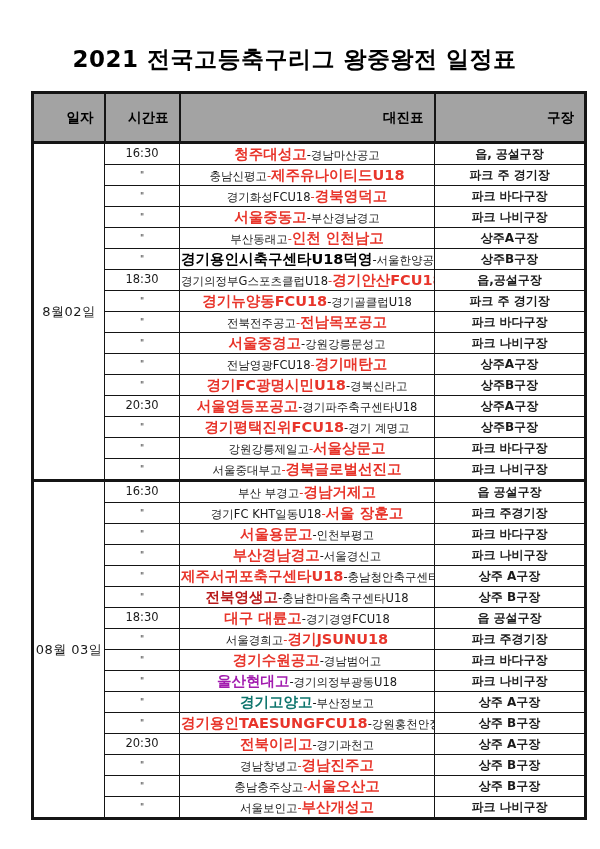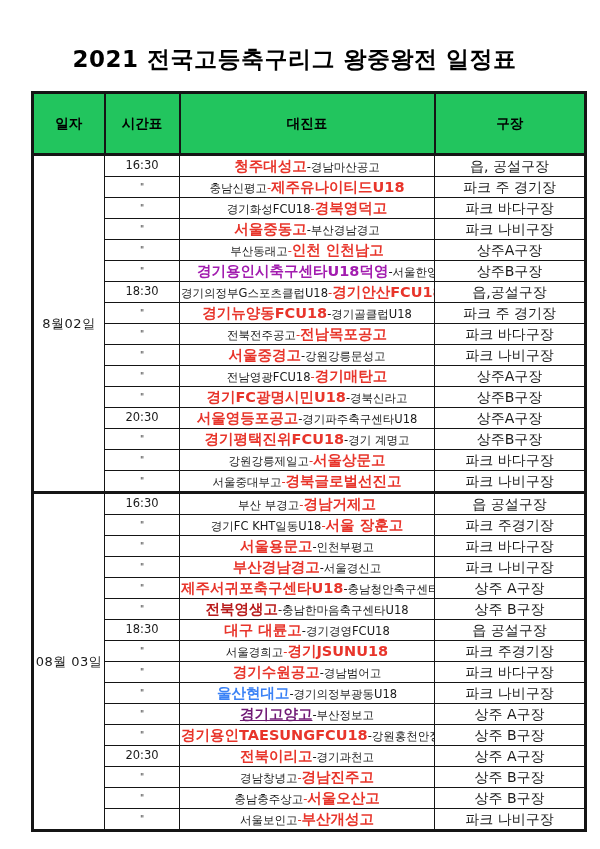--- a/index.html
+++ b/index.html
@@ -15,32 +15,32 @@
   table.schedule{
     border-collapse:collapse;table-layout:fixed;
     width:553px;margin-left:31px;
     border:3px solid #151515;
   }
   col.c-date{width:72px;}
   col.c-time{width:75px;}
   col.c-match{width:255px;}
   col.c-venue{width:151px;}
   th{
-    background:#22c55e;border:2px solid #151515;
-    font-size:13.5px;font-weight:bold;height:27px;padding:16px;color:#000;
+    background:#a3a3a3;border:2px solid #151515;
+    font-size:13.5px;font-weight:bold;height:27px;padding:10px;color:#000;text-align:right;
   }
   td{
     border:1px solid #151515;height:20px;padding:0 1px;
     text-align:center;vertical-align:middle;
     font-size:11.5px;line-height:1;white-space:nowrap;overflow:hidden;
   }
   td.date-cell{font-size:13px;letter-spacing:0.5px;}
   td.time-cell{font-size:11.5px;}
   td.time-cell .ditto{font-size:9px;color:#333;}
-  td.venue-cell{font-size:14px;}
+  td.venue-cell{font-size:12px;font-weight:bold;}
   tr.section-start td{border-top:3px solid #151515;}
   .team{font-size:11.5px;color:#1a1a1a;}
   .team.red{font-size:14.5px;font-weight:bold;}
   .dash{font-size:11.5px;color:#1a1a1a;}
 </style>
 </head>
 <body>
 
 <div class="page-title">2021 전국고등축구리그 왕중왕전  일정표</div>
 
@@ -81,21 +81,21 @@
         <td class="match-cell"><span class="team red" style="color: rgb(232, 53, 43);">서울중동고</span><span class="dash">-</span><span class="team">부산경남경고</span></td>
         <td class="venue-cell">파크 나비구장</td>
       </tr>
       <tr>
         <td class="time-cell"><span class="ditto">"</span></td>
         <td class="match-cell"><span class="team">부산동래고</span><span class="dash" style="color: rgb(232, 53, 43);">-</span><span class="team red" style="color: rgb(232, 53, 43);">인천 인천남고</span></td>
         <td class="venue-cell">상주A구장</td>
       </tr>
       <tr>
         <td class="time-cell"><span class="ditto">"</span></td>
-        <td class="match-cell"><span class="team red" style="color: #a21caf; padding-left: 16px;">경기용인시축구센타U18덕영</span><span class="dash">-</span><span class="team">서울한양공고</span></td>
+        <td class="match-cell"><span class="team red" style="color: #000000;">경기용인시축구센타U18덕영</span><span class="dash">-</span><span class="team">서울한양공고</span></td>
         <td class="venue-cell">상주B구장</td>
       </tr>
       <tr>
         <td class="time-cell">18:30</td>
         <td class="match-cell"><span class="team">경기의정부G스포츠클럽U18</span><span class="dash" style="color: rgb(232, 53, 43);">-</span><span class="team red" style="color: rgb(232, 53, 43);">경기안산FCU18</span></td>
         <td class="venue-cell">읍,공설구장</td>
       </tr>
       <tr>
         <td class="time-cell"><span class="ditto">"</span></td>
         <td class="match-cell"><span class="team red" style="color: rgb(232, 53, 43);">경기뉴양동FCU18</span><span class="dash">-</span><span class="team">경기골클럽U18</span></td>
@@ -182,26 +182,26 @@
         <td class="match-cell"><span class="team">서울경희고</span><span class="dash" style="color: rgb(232, 53, 43);">-</span><span class="team red" style="color: rgb(232, 53, 43); text-align: center;">경기JSUNU18</span></td>
         <td class="venue-cell">파크 주경기장</td>
       </tr>
       <tr>
         <td class="time-cell"><span class="ditto">"</span></td>
         <td class="match-cell"><span class="team red" style="color: rgb(232, 53, 43);">경기수원공고</span><span class="dash">-</span><span class="team">경남범어고</span></td>
         <td class="venue-cell">파크 바다구장</td>
       </tr>
       <tr>
         <td class="time-cell"><span class="ditto">"</span></td>
-        <td class="match-cell"><span class="team red" style="color: #3b82f6;">울산현대고</span><span class="dash">-</span><span class="team">경기의정부광동U18</span></td>
-        <td class="venue-cell">파크 나비구장</td>
-      </tr>
-      <tr>
-        <td class="time-cell"><span class="ditto">"</span></td>
-        <td class="match-cell"><span class="team red" style="color: #701a75; text-decoration: underline;">경기고양고</span><span class="dash">-</span><span class="team">부산정보고</span></td>
+        <td class="match-cell"><span class="team red" style="color: #a21caf;">울산현대고</span><span class="dash">-</span><span class="team">경기의정부광동U18</span></td>
+        <td class="venue-cell">파크 나비구장</td>
+      </tr>
+      <tr>
+        <td class="time-cell"><span class="ditto">"</span></td>
+        <td class="match-cell"><span class="team red" style="color: #0f766e;">경기고양고</span><span class="dash">-</span><span class="team">부산정보고</span></td>
         <td class="venue-cell">상주 A구장</td>
       </tr>
       <tr>
         <td class="time-cell"><span class="ditto">"</span></td>
         <td class="match-cell"><span class="team red" style="color: rgb(232, 53, 43); margin-top: 42px;">경기용인TAESUNGFCU18</span><span class="dash">-</span><span class="team">강원홍천안정환FC</span></td>
         <td class="venue-cell">상주 B구장</td>
       </tr>
       <tr>
         <td class="time-cell">20:30</td>
         <td class="match-cell"><span class="team red" style="color: rgb(232, 53, 43);">전북이리고</span><span class="dash">-</span><span class="team">경기과천고</span></td>

